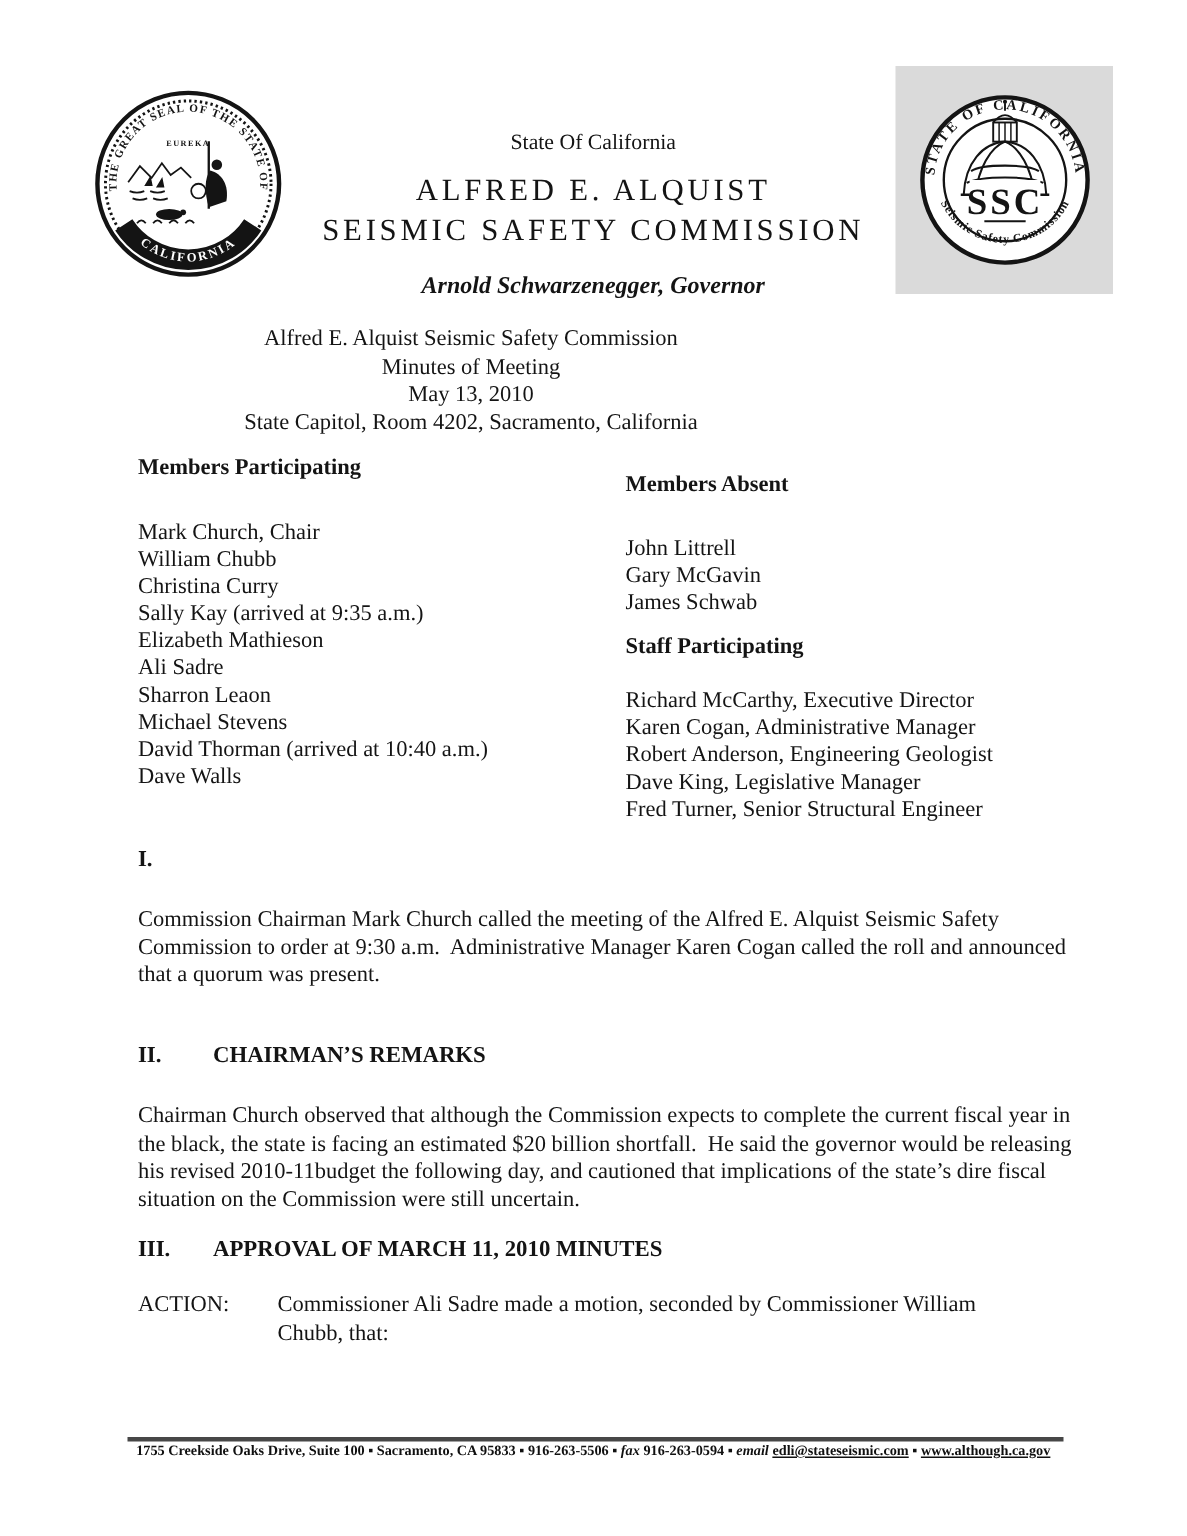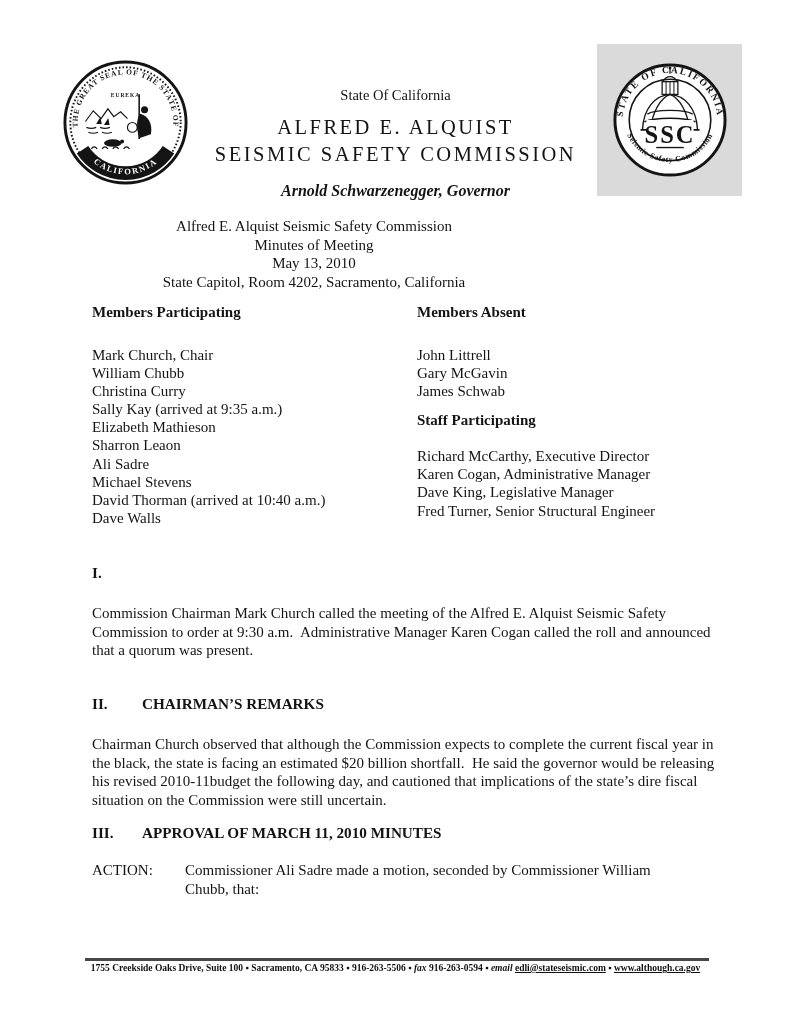--- a/index.html
+++ b/index.html
@@ -19,21 +19,21 @@
                   background:#dadada;display:flex;align-items:center;justify-content:center;}
   svg text{font-family:"Liberation Serif",serif;}
 
   
   .meeting-info{position:absolute;top:217px;left:0;width:628px;text-align:center;
                 font-size:15px;line-height:18.5px;}
 
   
   .col{position:absolute;top:303px;font-size:15px;}
   .col-left{left:92px;width:315px;}
-  .col-right{left:417px;width:310px;}
+  .col-right{left:417px;width:310px;margin-top:11px;}
   .col-heading{font-weight:bold;line-height:18px;}
   .list{line-height:18.1px;}
   .col .list.first{margin-top:25px;}
   .staff-heading{margin-top:11px;}
   .staff-list{margin-top:18px;}
 
   
   .sec{position:absolute;left:92px;width:640px;display:flex;font-weight:bold;
        font-size:15.2px;line-height:18px;}
   .sec .num{width:50px;flex:0 0 50px;}
@@ -143,39 +143,40 @@
   </div>
 
   <div class="col col-left">
     <div class="col-heading">Members Participating</div>
     <div class="list first">
       <div>Mark Church, Chair</div>
       <div>William Chubb</div>
       <div>Christina Curry</div>
       <div>Sally Kay (arrived at 9:35 a.m.)</div>
       <div>Elizabeth Mathieson</div>
+      <div>Ali Sadre</div>
       <div>Sharron Leaon</div>
-      <div>Ali Sadre</div>
       <div>Michael Stevens</div>
       <div>David Thorman (arrived at 10:40 a.m.)</div>
       <div>Dave Walls</div>
     </div>
   </div>
 
   <div class="col col-right">
     <div class="col-heading">Members Absent</div>
     <div class="list first">
       <div>John Littrell</div>
       <div>Gary McGavin</div>
       <div>James Schwab</div>
     </div>
     <div class="col-heading staff-heading">Staff Participating</div>
     <div class="list staff-list">
       <div>Richard McCarthy, Executive Director</div>
       <div>Karen Cogan, Administrative Manager</div>
+      <div>Robert Anderson, Engineering Geologist</div>
       <div>Dave King, Legislative Manager</div>
       <div>Fred Turner, Senior Structural Engineer</div>
     </div>
   </div>
 
   <div class="sec" style="top:564px">
     <span class="num">I.</span>
   </div>
   <div class="para" style="top:604px">Commission Chairman Mark Church called the meeting of the Alfred E. Alquist Seismic Safety Commission to order at 9:30 a.m.  Administrative Manager Karen Cogan called the roll and announced that a quorum was present.</div>
 

